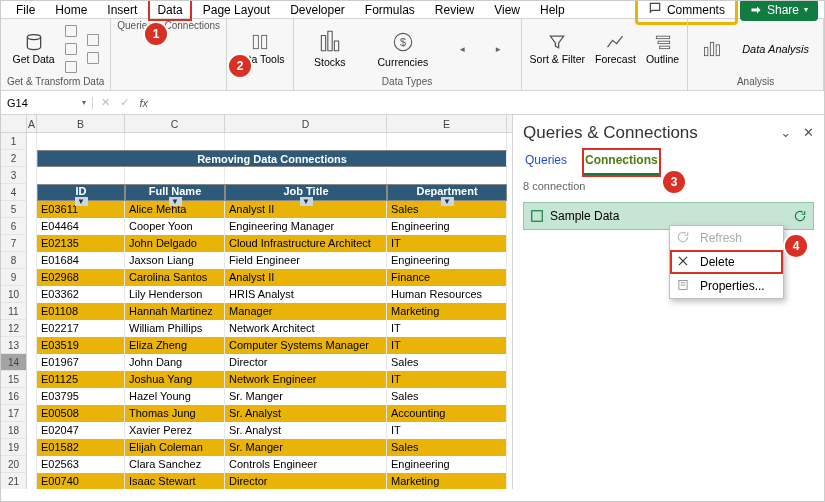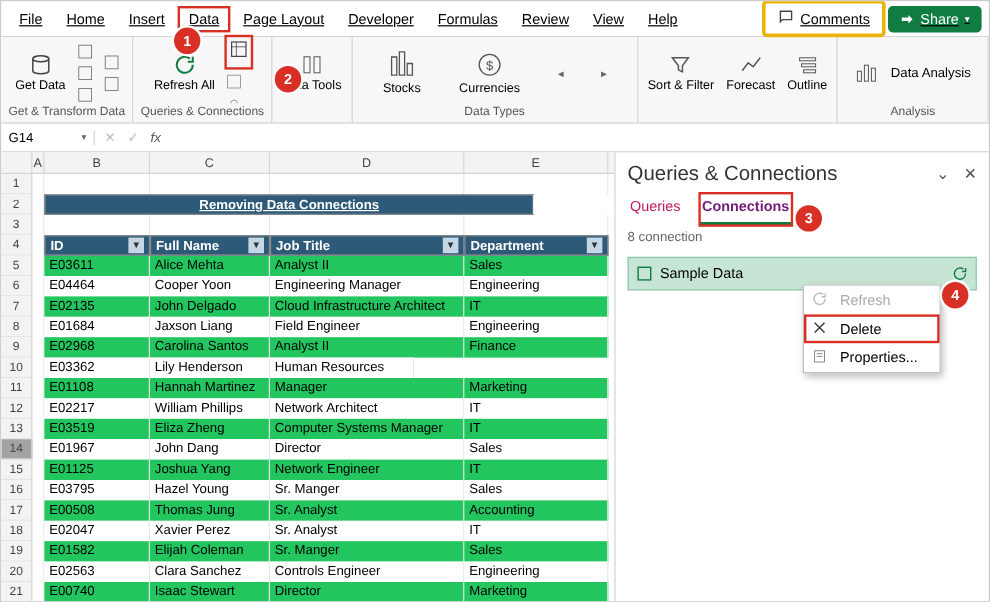--- a/index.html
+++ b/index.html
@@ -1,70 +1,70 @@
 <!DOCTYPE html>
 <html><head>
 <meta charset="utf-8">
 <style>
 * { box-sizing: border-box; margin: 0; padding: 0; font-family: "Segoe UI", Arial, sans-serif; }
 body { background: #fff; width: 825px; height: 502px; overflow: hidden; position: relative; border: 1px solid #ccc; }
 
 
-.menubar { display: flex; align-items: center; height: 30px; padding: 0 6px; border-bottom: 1px solid #d4d4d4; gap: 2px; text-decoration: underline; }
+.menubar { display: flex; align-items: center; height: 18px; padding: 0 6px; border-bottom: 1px solid #d4d4d4; gap: 2px; }
 .menubar .mi { padding: 4px 9px; font-size: 12px; cursor: pointer; }
 .menubar .mi.active { border: 2px solid #d93025; padding: 2px 7px; }
 .menubar .spacer { flex: 1; }
 .menubar .btn { display: flex; align-items: center; gap: 5px; padding: 4px 10px; font-size: 12px; border: 3px solid #eab308; border-radius: 4px; cursor: pointer; }
 .menubar .btn.share { background: #107c41; color: #fff; border: none; }
 
 
 .ribbon { display: flex; height: 72px; border-bottom: 1px solid #d4d4d4; background: #f7f7f7; }
 .rgroup { border-right: 1px solid #d4d4d4; padding: 2px 6px 0; display: flex; flex-direction: column; align-items: center; }
 .rgroup .row { display: flex; align-items: center; gap: 6px; height: 56px; }
 .rgroup .lbl { font-size: 10px; color: #555; text-align: center; padding-bottom: 2px; line-height: 1; }
 .ricon { width: 20px; height: 20px; display: inline-block; }
 .stack { display: flex; flex-direction: column; align-items: center; font-size: 10.5px; line-height: 1.1; cursor: pointer; padding: 2px; }
 .stack .cap { margin-top: 2px; }
 .smallcol { display: flex; flex-direction: column; gap: 2px; }
 .smallcol .ricon { width: 16px; height: 16px; }
-.data-analysis { display: flex; align-items: center; gap: 10px; font-size: 11px; padding: 4px 8px; cursor: pointer; }
+.data-analysis { display: flex; align-items: center; gap: 20px; font-size: 11px; padding: 4px 8px; cursor: pointer; font-style: italic; }
 
 .highlight-box { border: 2px solid #d93025; padding: 2px; }
 
 
 .fbar { display: flex; align-items: center; height: 24px; border-bottom: 1px solid #d4d4d4; font-size: 11px; }
-.namebox { width: 78px; border-right: 1px solid #d4d4d4; padding: 0 6px; display: flex; align-items: center; justify-content: space-between; }
+.namebox { width: 92px; border-right: 1px solid #d4d4d4; padding: 0 6px; display: flex; align-items: center; justify-content: space-between; }
 .fxarea { display: flex; align-items: center; gap: 10px; padding: 0 8px; color: #888; }
 .fxarea .fx { font-style: italic; color: #555; }
 
 
 .gridwrap { display: flex; height: calc(502px - 30px - 72px - 24px - 2px); }
 .sheet { flex: 1; overflow: hidden; position: relative; }
 .colhdr { display: flex; height: 18px; background: #f3f3f3; border-bottom: 1px solid #d4d4d4; }
 .colhdr .rh { width: 26px; border-right: 1px solid #d4d4d4; }
 .colhdr .ch { border-right: 1px solid #d4d4d4; font-size: 10.5px; text-align: center; color: #444; line-height: 18px; }
 .rows { display: flex; flex-direction: column; }
 .rw { display: flex; height: 17px; }
 .rw .rh { width: 26px; background: #f3f3f3; border-right: 1px solid #d4d4d4; border-bottom: 1px solid #e4e4e4; font-size: 10px; text-align: center; color: #444; line-height: 17px; }
 .rw.sel .rh { background: #a3a3a3; }
 .rw .cell { border-right: 1px solid #e8e8e8; font-size: 11px; padding: 0 4px; line-height: 17px; white-space: nowrap; overflow: hidden; }
 
 .title-merge { background: #2e5a7a; color: #fff; font-weight: bold; text-align: center; font-size: 12px; border: 1px solid #888; }
-.hdrcell { background: #2e5a7a; color: #fff; font-weight: bold; font-size: 11px; position: relative; padding: 0 4px; border: 1px solid #888; display:flex; align-items:center; justify-content:space-between;}
+.hdrcell { background: #2e5a7a; color: #fff; font-weight: bold; font-size: 11px; position: relative; padding: 0 4px; border: 1px solid #888; display:flex; align-items:center; justify-content:space-between;flex-direction:column;}
 .hdrcell .dd { width:13px; height:13px; background:#c5d7e5; display:inline-flex; align-items:center; justify-content:center; color:#333; font-size:8px;}
 .band0 { background: #fff; }
-.band1 { background: #22c55e; }
+.band1 { background: #eab308; }
 
 
 .pane { width: 312px; border-left: 1px solid #d4d4d4; padding: 8px 10px; position: relative; }
 .pane h2 { font-size: 17px; font-weight: 400; color: #333; margin-bottom: 6px; }
 .pane .closectl { position: absolute; top: 10px; right: 10px; display: flex; gap: 12px; color: #555; font-size: 13px; }
 .pane .tabs { display: flex; gap: 14px; font-size: 12px; margin-bottom: 4px; }
-.pane .tabs .t { padding: 4px 2px 6px; cursor: pointer; color: #be185d; }
-.pane .tabs .t.active { border-bottom: 3px solid #0f7b40; color: #701a75; font-weight:600;}
+.pane .tabs .t { padding: 4px 2px 6px; cursor: pointer; color: #1d4ed8; }
+.pane .tabs .t.active { border-bottom: 3px solid #0f7b40; color: #4d7c0f; font-weight:600;}
 .pane .tabs .t.active.boxed { outline: 2px solid #d93025; outline-offset: -1px; }
 .pane .connrow { background: #c7e5d4; border: 1px solid #8fc7a8; padding: 6px 6px; font-size: 12px; display: flex; align-items: center; gap: 6px; position: relative; }
 
 
 .ctxmenu { position: absolute; background: #fff; border: 1px solid #bfbfbf; box-shadow: 2px 3px 6px rgba(0,0,0,0.25); width: 115px; font-size: 12px; }
 .ctxmenu .ci { padding: 5px 10px 5px 30px; position: relative; cursor: pointer; }
 .ctxmenu .ci.disabled { color: #aaa; cursor: default; }
 .ctxmenu .ci.boxed { outline: 2px solid #d93025; outline-offset: -2px; }
 .ctxmenu .ci .mic { position: absolute; left: 6px; top: 4px; width: 14px; height: 14px; }
 
@@ -142,44 +142,20 @@
           </svg>
         <svg class="ricon" viewBox="0 0 24 24">
             <rect x="4" y="4" width="16" height="16" fill="none" stroke="#666"></rect>
           </svg>
       </div>
     </div>
     <div class="lbl">Get &amp; Transform Data</div>
   </div>
 
   <div class="rgroup">
-    <div class="row">
-      <div class="stack">
-        <svg class="ricon" viewBox="0 0 24 24">
-            <path fill="none" stroke="#107c41" stroke-width="2" d="M20 12a8 8 0 11-3-6.2M20 4v5h-5"></path>
-          </svg>
-        <div class="cap">Refresh
-All</div>
-      </div>
-      <div class="smallcol">
-        <span class="highlight-box">
-          <svg class="ricon" viewBox="0 0 24 24">
-              <rect x="3" y="3" width="18" height="18" fill="none" stroke="#444" stroke-width="1.5"></rect>
-              <line x1="3" y1="9" x2="21" y2="9" stroke="#444"></line>
-              <line x1="9" y1="3" x2="9" y2="21" stroke="#444"></line>
-            </svg>
-        </span>
-        <svg class="ricon" viewBox="0 0 24 24">
-            <rect x="4" y="4" width="16" height="16" fill="none" stroke="#888"></rect>
-          </svg>
-        <svg class="ricon" viewBox="0 0 24 24">
-            <path d="M8 12a4 4 0 018 0" fill="none" stroke="#888"></path>
-          </svg>
-      </div>
-    </div>
     <div class="lbl">Queries &amp; Connections</div>
   </div>
 
   <div class="rgroup">
     <div class="row">
       <div class="stack">
         <svg class="ricon" viewBox="0 0 24 24">
             <rect x="4" y="4" width="6" height="16" fill="none" stroke="#555"></rect>
             <rect x="14" y="4" width="6" height="16" fill="none" stroke="#555"></rect>
           </svg>
@@ -280,21 +256,21 @@
           <div class="rh">1</div>
           <div class="cell cA"></div>
           <div class="cell cB"></div>
           <div class="cell cC"></div>
           <div class="cell cD"></div>
           <div class="cell cE"></div>
         </div>
         <div class="rw">
           <div class="rh">2</div>
           <div class="cell cA"></div>
-          <div class="cell title-merge" style="width: 408px; text-decoration: underline;">Removing Data Connections</div>
+          <div class="cell title-merge" style="width: 470px;">Removing Data Connections</div>
         </div>
         <div class="rw">
           <div class="rh">3</div>
           <div class="cell cA"></div>
           <div class="cell cB"></div>
           <div class="cell cC"></div>
           <div class="cell cD"></div>
           <div class="cell cE"></div>
         </div>
         <div class="rw">
@@ -355,20 +331,21 @@
           <div class="cell band1 cB">E02968</div>
           <div class="cell band1 cC">Carolina Santos</div>
           <div class="cell band1 cD">Analyst II</div>
           <div class="cell band1 cE">Finance</div>
         </div>
         <div class="rw">
           <div class="rh">10</div>
           <div class="cell cA"></div>
           <div class="cell band0 cB">E03362</div>
           <div class="cell band0 cC">Lily Henderson</div>
+          <div class="cell band0 cD">HRIS Analyst</div>
           <div class="cell band0 cE">Human Resources</div>
         </div>
         <div class="rw">
           <div class="rh">11</div>
           <div class="cell cA"></div>
           <div class="cell band1 cB">E01108</div>
           <div class="cell band1 cC">Hannah Martinez</div>
           <div class="cell band1 cD">Manager</div>
           <div class="cell band1 cE">Marketing</div>
         </div>

